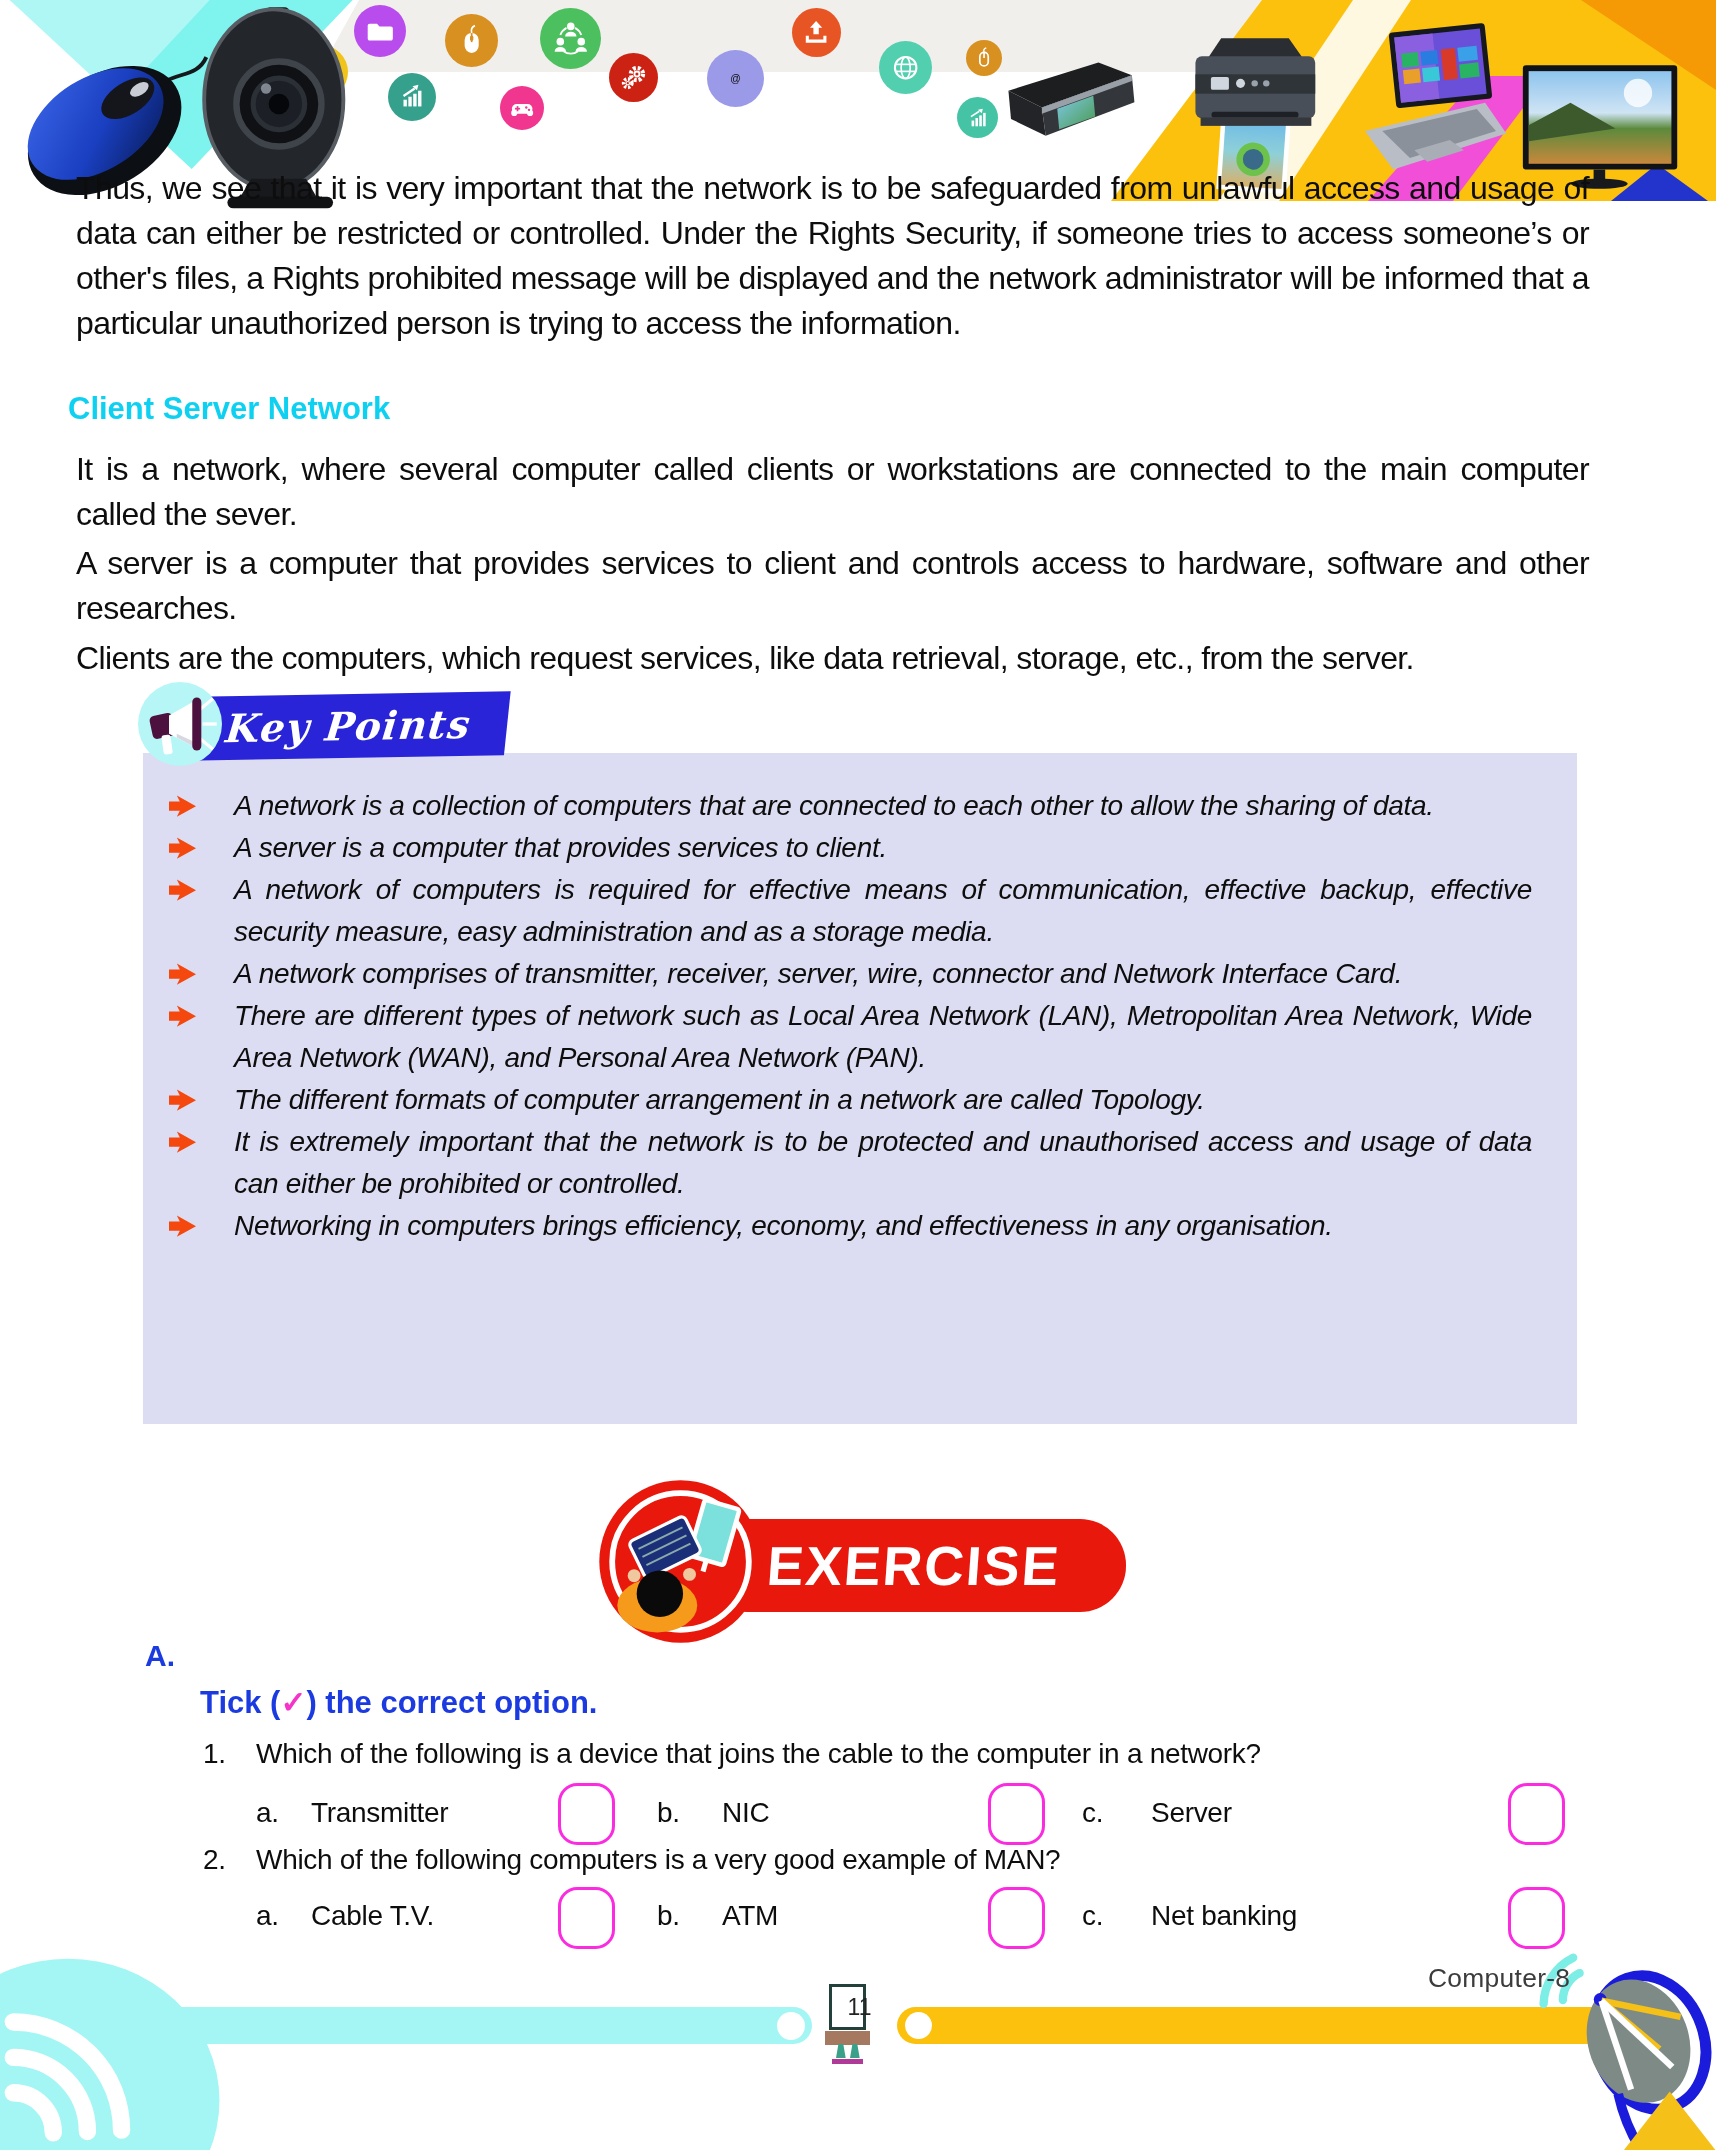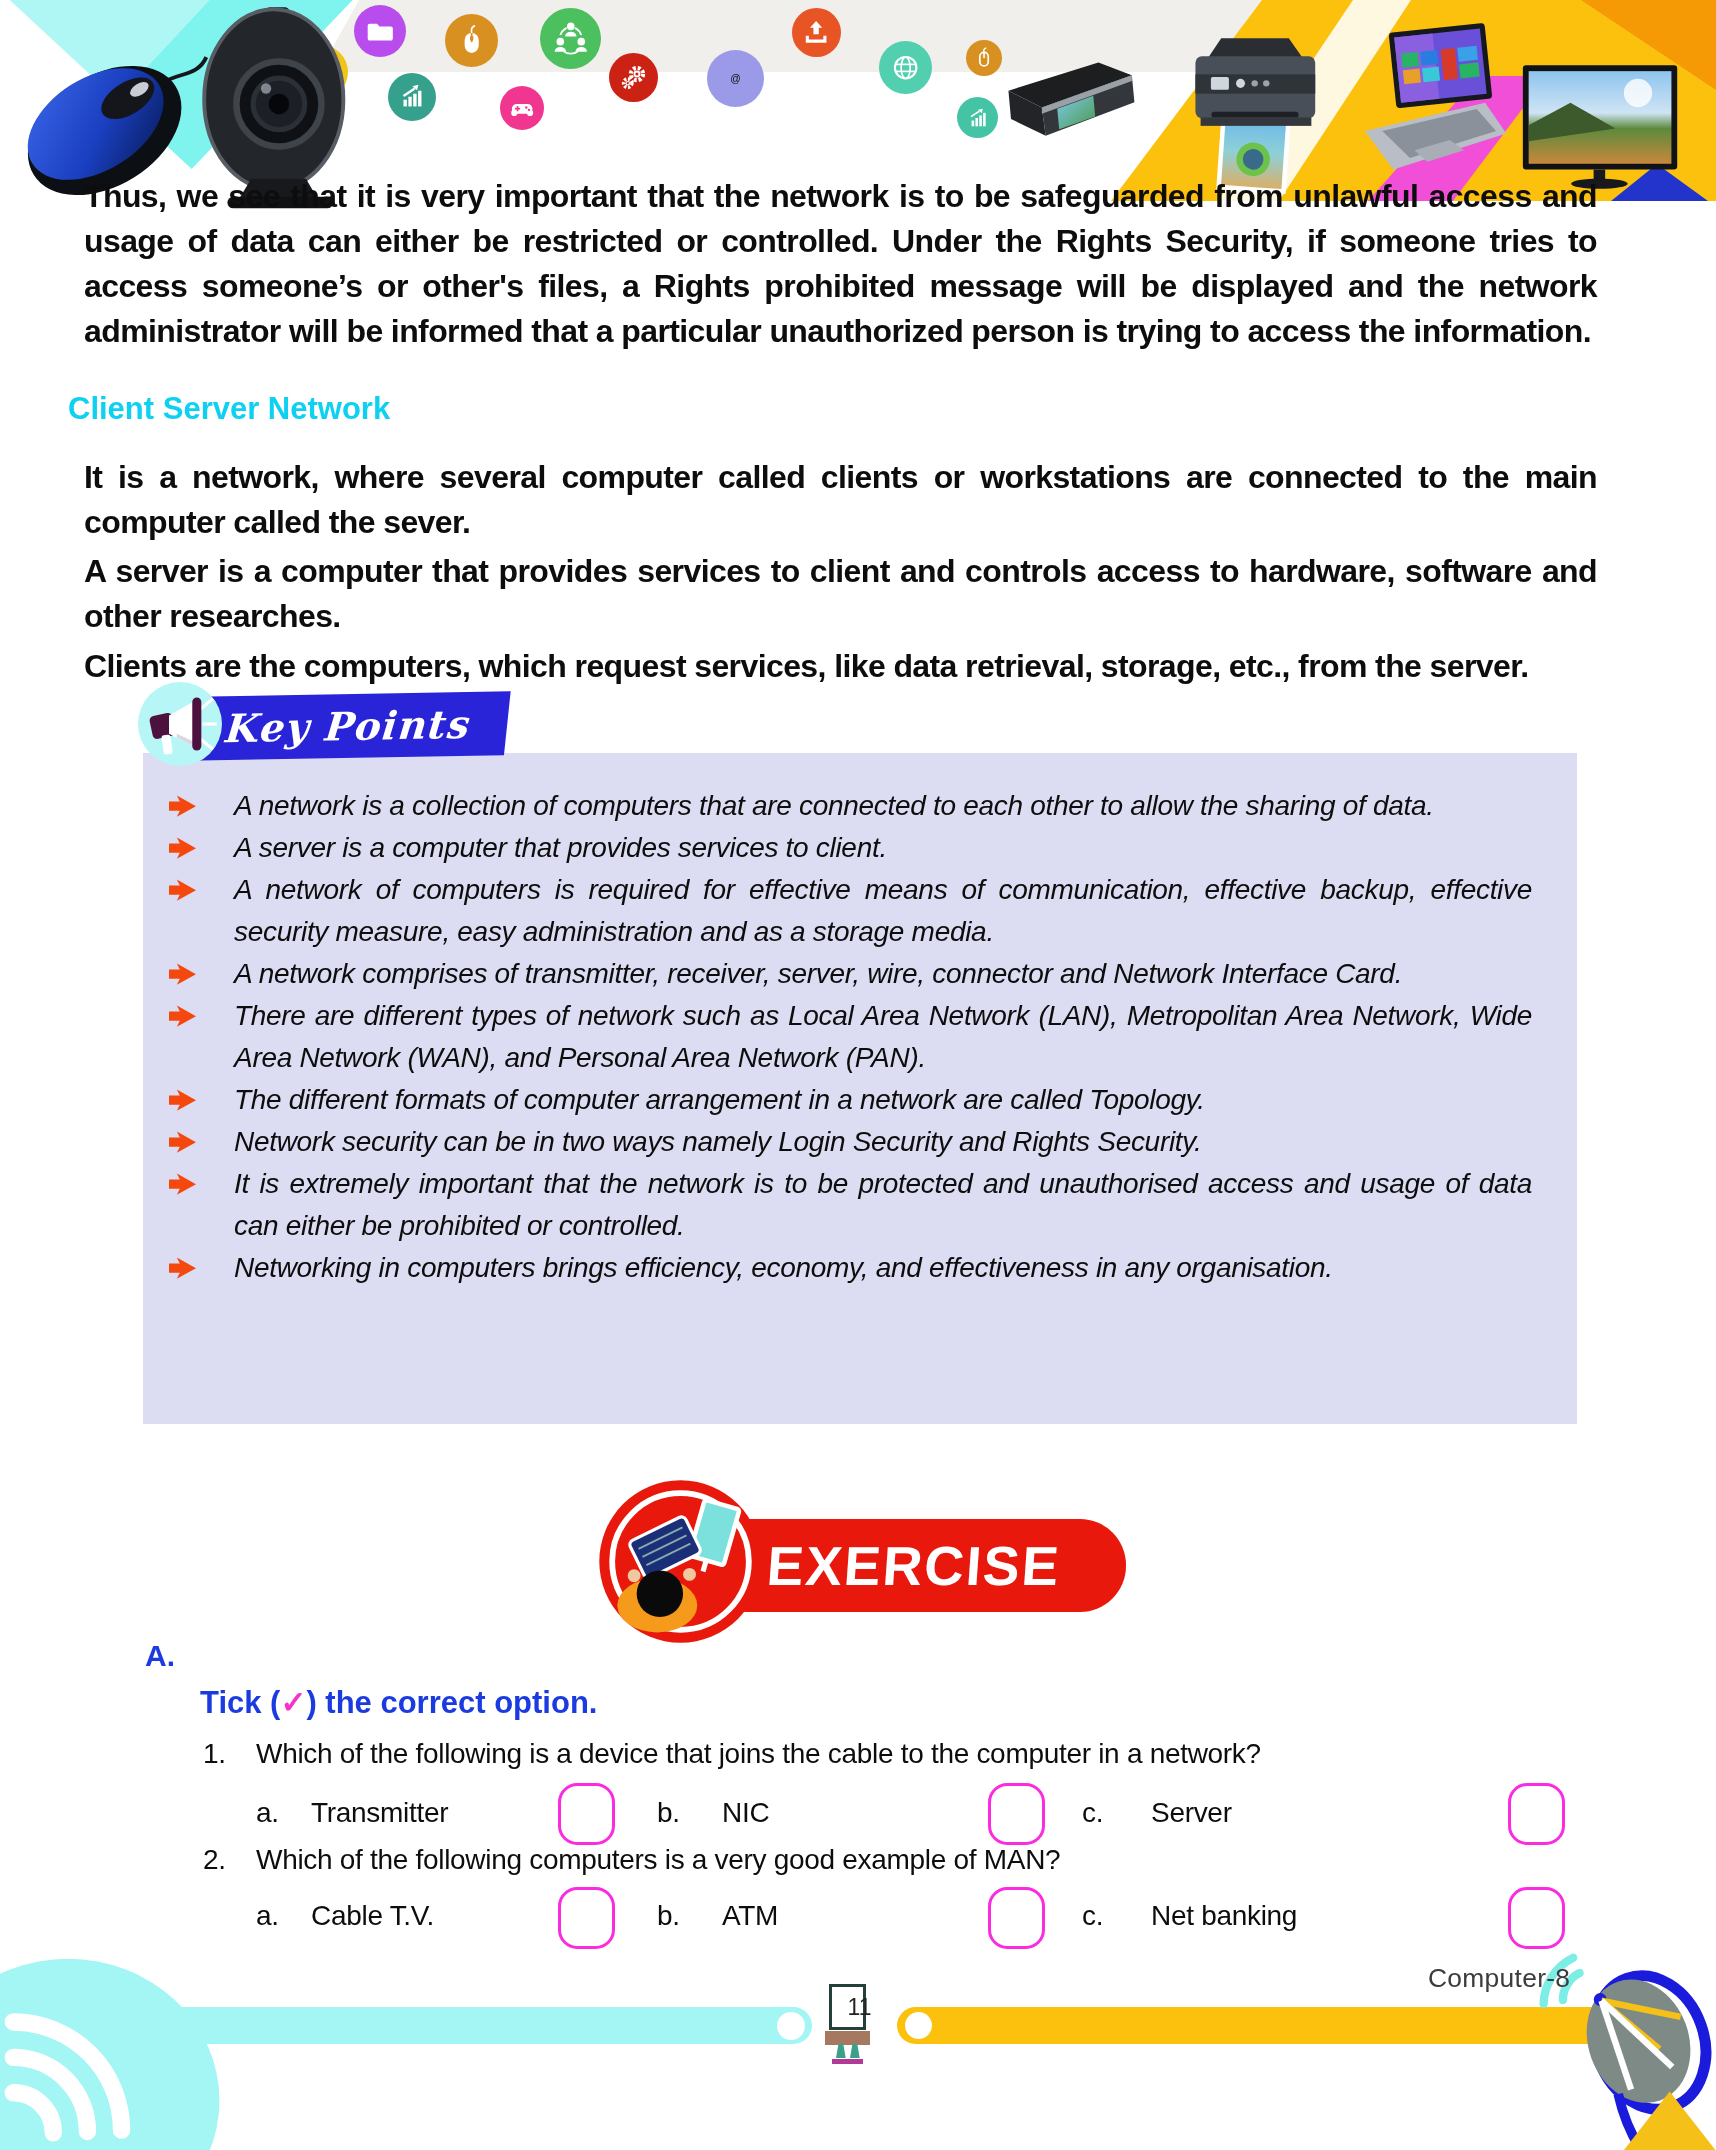--- a/index.html
+++ b/index.html
@@ -19,22 +19,22 @@
              clip-path:polygon(14px 0,149px 0,149px 90px);}
   .blue-wedge{left:1611px;top:164px;width:97px;height:37px;background:#2334cc;
              clip-path:polygon(46px 0,97px 37px,0 37px);}
   .cyan-tri{left:9.7px;top:0;width:343px;height:169px;background:#7ff3ee;
              clip-path:polygon(0 0,343px 0,182px 169px);}
   .cyan-tri2{left:9.7px;top:0;width:200px;height:103px;background:rgba(255,255,255,.38);
              clip-path:polygon(0 0,200px 0,104px 103px);}
   .ic{position:absolute;border-radius:50%;display:flex;align-items:center;justify-content:center;}
   .ic svg{width:78%;height:78%;}
   
-  .bodytext{position:absolute;left:68px;width:1513px;margin:16px;font-size:32px;line-height:45px;
-            text-align:justify;letter-spacing:-0.6px;z-index:6;font-weight:bold;}
+  .bodytext{position:absolute;left:68px;width:1513px;margin:8px;font-size:32px;line-height:45px;
+            text-align:justify;letter-spacing:-0.6px;z-index:6;}
   .cyan-heading{position:absolute;left:64px;margin:4px;font-size:31px;font-weight:bold;color:#0ed1f2;z-index:6;}
   
   .kp-banner{position:absolute;left:68px;top:678px;width:528px;height:97px;z-index:7;}
   .kp-circle{position:absolute;left:70px;top:3.9px;width:84px;height:84px;border-radius:50%;
              background:#b6f6f6;z-index:2;display:flex;align-items:center;justify-content:center;}
   .kp-plate{position:absolute;left:122px;top:15.5px;width:317px;height:64px;background:#2a24d8;
             transform:skewX(-7deg) rotate(-1deg);z-index:1;display:flex;align-items:center;justify-content:center;}
   .kp-plate span{font-family:"DejaVu Serif",serif;font-style:italic;font-weight:bold;
             color:#fff;font-size:39px;letter-spacing:1.3px;}
   .kp-box{position:absolute;left:143px;top:753px;width:1434px;height:671px;background:#dcdcf2;
@@ -338,24 +338,20 @@
     <div class="kp-item">
         <span class="kp-arrow"></span>
         <p>There are different types of network such as Local Area Network (LAN), Metropolitan Area Network, Wide Area Network (WAN), and Personal Area Network (PAN).</p>
       </div>
     <div class="kp-item">
         <span class="kp-arrow"></span>
         <p>The different formats of computer arrangement in a network are called Topology.</p>
       </div>
     <div class="kp-item">
         <span class="kp-arrow"></span>
-        <p>Network security can be in two ways namely Login Security and Rights Security.</p>
-      </div>
-    <div class="kp-item">
-        <span class="kp-arrow"></span>
         <p>It is extremely important that the network is to be protected and unauthorised access and usage of data can either be prohibited or controlled.</p>
       </div>
     <div class="kp-item">
         <span class="kp-arrow"></span>
         <p>Networking in computers brings efficiency, economy, and effectiveness in any organisation.</p>
       </div>
   </div>
 
   <div class="ex-wrap">
     <div class="ex-plate">

